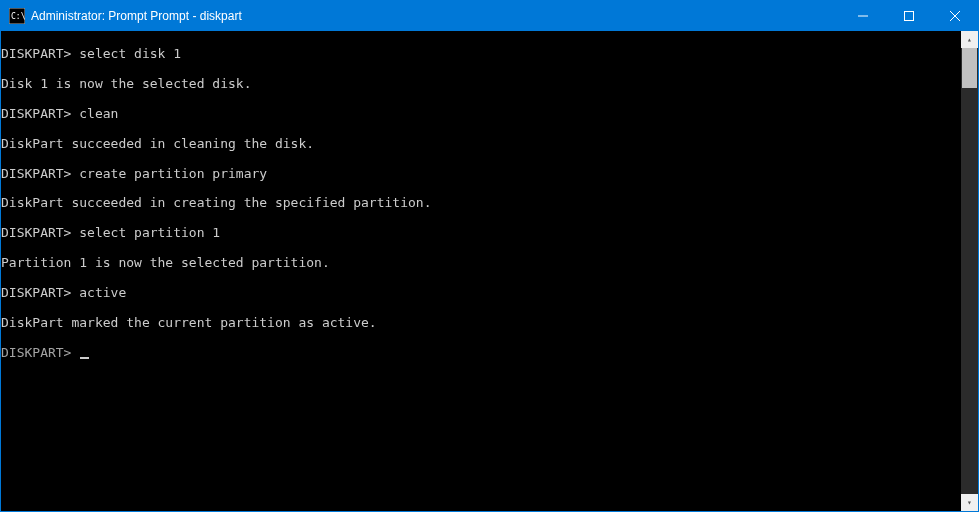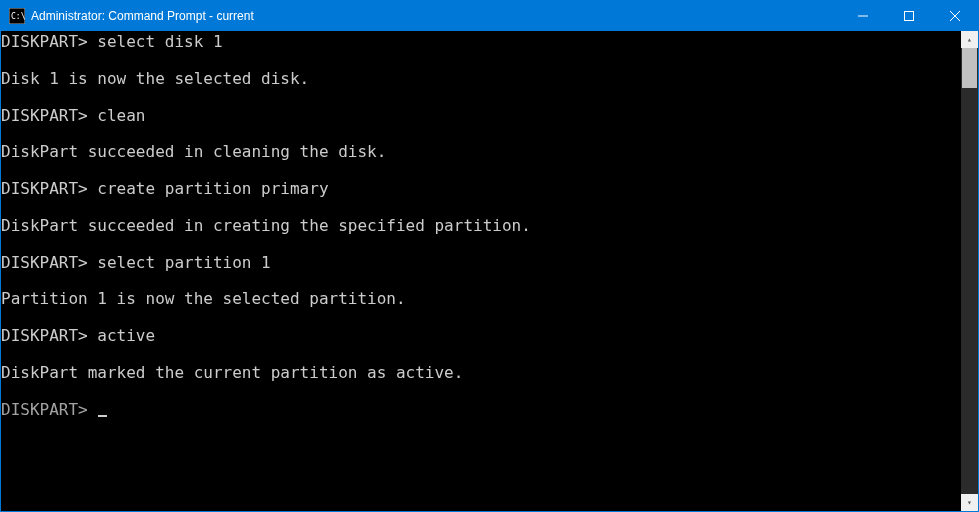--- a/index.html
+++ b/index.html
@@ -72,23 +72,23 @@
     .terminal-wrap {
       flex: 1;
       display: flex;
       background: #000;
       overflow: hidden;
     }
     .terminal {
       flex: 1;
       background: #000;
       color: #cccccc;
-      padding: 2px 2px 2px 0;
+      padding: 16px 2px 2px 0;
       font-family: Consolas, 'Lucida Console', monospace;
-      font-size: 16px;
+      font-size: 13px;
       line-height: 1.15;
       white-space: pre;
       overflow: hidden;
     }
     .scrollbar {
       width: 17px;
       background: #2b2b2b;
       position: relative;
     }
     .scroll-up, .scroll-down {
@@ -132,21 +132,21 @@
 <body>
 
 <div class="window">
   <div class="titlebar">
     <span class="titlebar-icon">
       <svg viewBox="0 0 16 16">
         <rect x="0" y="0" width="16" height="16" fill="#000" stroke="#aaa" stroke-width="1"></rect>
         <text x="2" y="11" font-size="8" fill="#fff" font-family="monospace">C:\</text>
       </svg>
     </span>
-    <span class="titlebar-title">Administrator: Command Prompt - current</span>
+    <span class="titlebar-title">Administrator: Prompt Prompt - diskpart</span>
     <div class="titlebar-buttons">
       <div class="titlebar-btn">
         <svg viewBox="0 0 10 10">
             <line x1="0" y1="5" x2="10" y2="5"></line>
           </svg>
       </div>
       <div class="titlebar-btn">
         <svg viewBox="0 0 10 10">
             <rect x="0.5" y="0.5" width="9" height="9"></rect>
           </svg>

